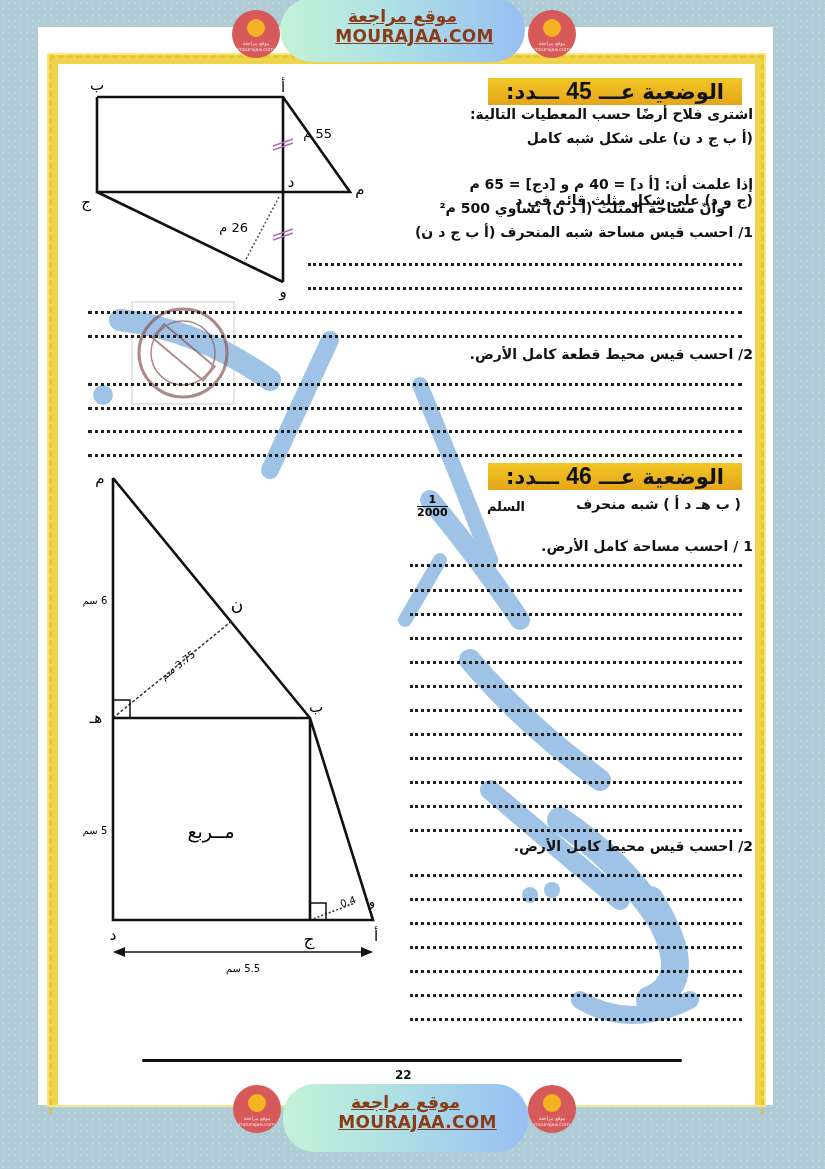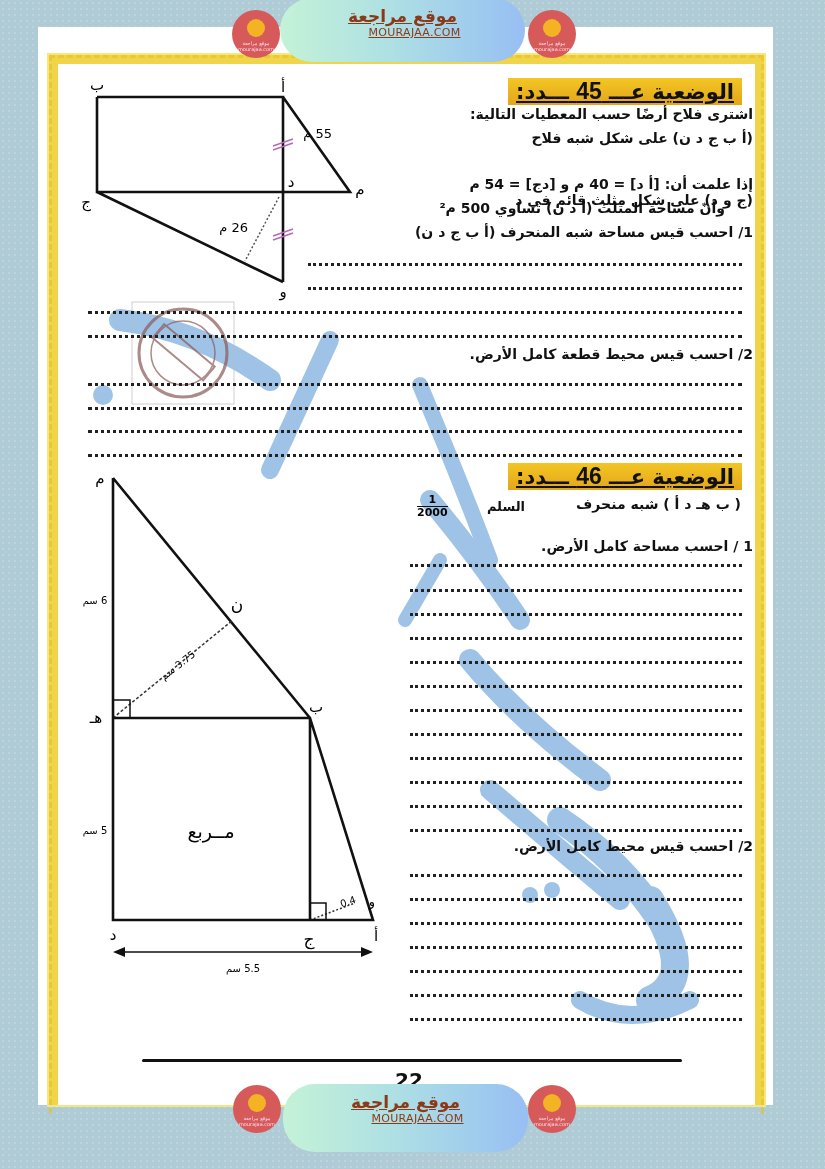--- a/index.html
+++ b/index.html
@@ -5,33 +5,33 @@
   html,body{margin:0;padding:0;}
   body{width:825px;height:1169px;position:relative;overflow:hidden;background:#afcbd6;
     background-image:radial-gradient(rgba(255,255,255,0.18) 1px, transparent 1px);background-size:6px 6px;
     font-family:"DejaVu Sans","Liberation Sans",sans-serif;}
   .page{position:absolute;left:38px;top:27px;width:735px;height:1078px;background:#fff;}
   .frame{position:absolute;left:49px;top:55px;width:715px;height:1050px;border:9px solid #f0d54a;border-bottom:none;
     box-sizing:border-box;box-shadow:inset 0 0 0 2px #f7e680, 0 0 0 2px #f7e680;}
   .frame:before{content:"";position:absolute;inset:-9px;border:3px dashed #e6c21d;border-bottom:none;opacity:.6;}
   .inner{position:absolute;left:58px;top:64px;width:697px;height:1041px;background:#fff;}
   .title-box{position:absolute;background:linear-gradient(#f3c624,#e3a51a);color:#111;font-weight:bold;
-    font-size:21px;line-height:26px;padding:0 8px;text-decoration:underline;direction:rtl;white-space:nowrap;}
+    font-size:21px;line-height:26px;padding:0 18px;direction:rtl;white-space:nowrap;}
   .title-box .num{font-family:"Liberation Sans",sans-serif;font-size:23px;}
   .txt{position:absolute;right:70px;direction:rtl;font-weight:bold;font-size:14px;color:#111;white-space:nowrap;
     font-family:"DejaVu Sans",sans-serif;}
   .dots{position:absolute;height:0;border-top:3px dotted #222;}
   .wm{position:absolute;pointer-events:none;}
   .badge{position:absolute;width:48px;height:48px;border-radius:50%;background:#d65a5a;}
   .badge .dot{position:absolute;left:15px;top:9px;width:18px;height:18px;border-radius:50%;background:#f4b323;}
   .badge .sm{position:absolute;left:0;right:0;top:30px;text-align:center;font-size:5px;color:#fde;line-height:6px;font-family:"DejaVu Sans",sans-serif;}
   .pill{position:absolute;width:245px;height:64px;border-radius:32px;
     background:linear-gradient(90deg,#c4f2d7,#aee0e4 45%,#97bff3);text-align:center;}
   .pill .l1{display:block;margin-top:8px;font-size:17px;font-weight:bold;color:#8a3a18;text-decoration:underline;direction:rtl;font-family:"DejaVu Sans",sans-serif;}
-  .pill .l2{display:block;font-size:11px;font-weight:normal;color:#8a3a18;text-decoration:underline;font-family:"DejaVu Sans",sans-serif;letter-spacing:.3px;margin-left:24px;}
+  .pill .l2{display:block;font-size:17px;font-weight:bold;color:#8a3a18;text-decoration:underline;font-family:"DejaVu Sans",sans-serif;letter-spacing:.3px;margin-left:24px;}
   .frac{position:absolute;text-align:center;font-weight:bold;font-size:11px;line-height:12px;}
   .frac .n{display:block;border-bottom:1.5px solid #111;padding:0 2px;}
   svg text{font-family:"DejaVu Sans",sans-serif;}
 </style>
 </head>
 <body>
 
 <div class="page"></div>
 <div class="frame"></div>
 <div class="inner"></div>
@@ -73,23 +73,23 @@
   <span class="dot"></span>
   <span class="sm">موقع مراجعة mourajaa.com</span>
 </div>
 
 <div class="title-box" style="right:83px;top:78px;">
   <span>الوضعية عـــ</span>
   <span class="num">45</span>
   <span>ـــدد:</span>
 </div>
 <div class="txt" style="top:106px;right:72px;">اشترى فلاح أرضًا حسب المعطيات التالية:</div>
-<div class="txt" style="top:130px;right:72px;">(أ ب ج د ن) على شكل شبه فلاح</div>
+<div class="txt" style="top:130px;right:72px;">(أ ب ج د ن) على شكل شبه كامل</div>
 <div class="txt" style="top:153px;right:72px;margin-top:39px;">(ج و د) على شكل مثلث قائم في د</div>
-<div class="txt" style="top:176px;right:72px;">إذا علمت أن: [أ د] = 40 م و [دج] = 54 م</div>
+<div class="txt" style="top:176px;right:72px;">إذا علمت أن: [أ د] = 40 م و [دج] = 65 م</div>
 <div class="txt" style="top:200px;right:100px;margin-left:30px;">وأنّ مساحة المثلث (أ د ن) تساوي 500 م²</div>
 <div class="txt" style="top:224px;right:72px;margin-left:48px;">1/ احسب قيس مساحة شبه المنحرف (أ ب ج د ن)</div>
 
 <svg class="wm" width="825" height="320" style="left:0;top:0;">
   <g stroke="#111" stroke-width="2.6" fill="none">
     <path d="M97 97 L283 97 L283 282 M97 97 L97 192 L350 192 L283 97 M97 192 L283 282"></path>
   </g>
   <path d="M279 197 L245 261" stroke="#555" stroke-width="1.5" stroke-dasharray="2 2"></path>
   <g stroke="#b46ab4" stroke-width="1.5">
     <path d="M273 150 L293 143 M273 146 L293 139"></path>
@@ -171,21 +171,21 @@
 <div class="txt" style="top:838px;right:72px;">2/ احسب قيس محيط كامل الأرض.</div>
 <div class="dots" style="left:410px;width:332px;top:874px;"></div>
 <div class="dots" style="left:410px;width:332px;top:898px;"></div>
 <div class="dots" style="left:410px;width:332px;top:922px;"></div>
 <div class="dots" style="left:410px;width:332px;top:946px;"></div>
 <div class="dots" style="left:410px;width:332px;top:970px;"></div>
 <div class="dots" style="left:410px;width:332px;top:994px;"></div>
 <div class="dots" style="left:410px;width:332px;top:1018px;"></div>
 
 <div style="position:absolute;left:142px;top:1059px;width:540px;height:3px;background:#111;border-radius:2px;"></div>
-<div style="position:absolute;left:395px;top:1068px;font-size:20px;font-weight:bold;color:#111;">22</div>
+<div style="position:absolute;left:395px;top:1068px;font-size:12px;font-weight:bold;color:#111;">22</div>
 
 <div class="badge" style="left:233px;top:1085px;">
   <span class="dot"></span>
   <span class="sm">موقع مراجعة mourajaa.com</span>
 </div>
 <div class="pill" style="left:283px;top:1084px;height:68px;">
   <span class="l1">موقع مراجعة</span>
   <span class="l2">MOURAJAA.COM</span>
 </div>
 <div class="badge" style="left:528px;top:1085px;">

